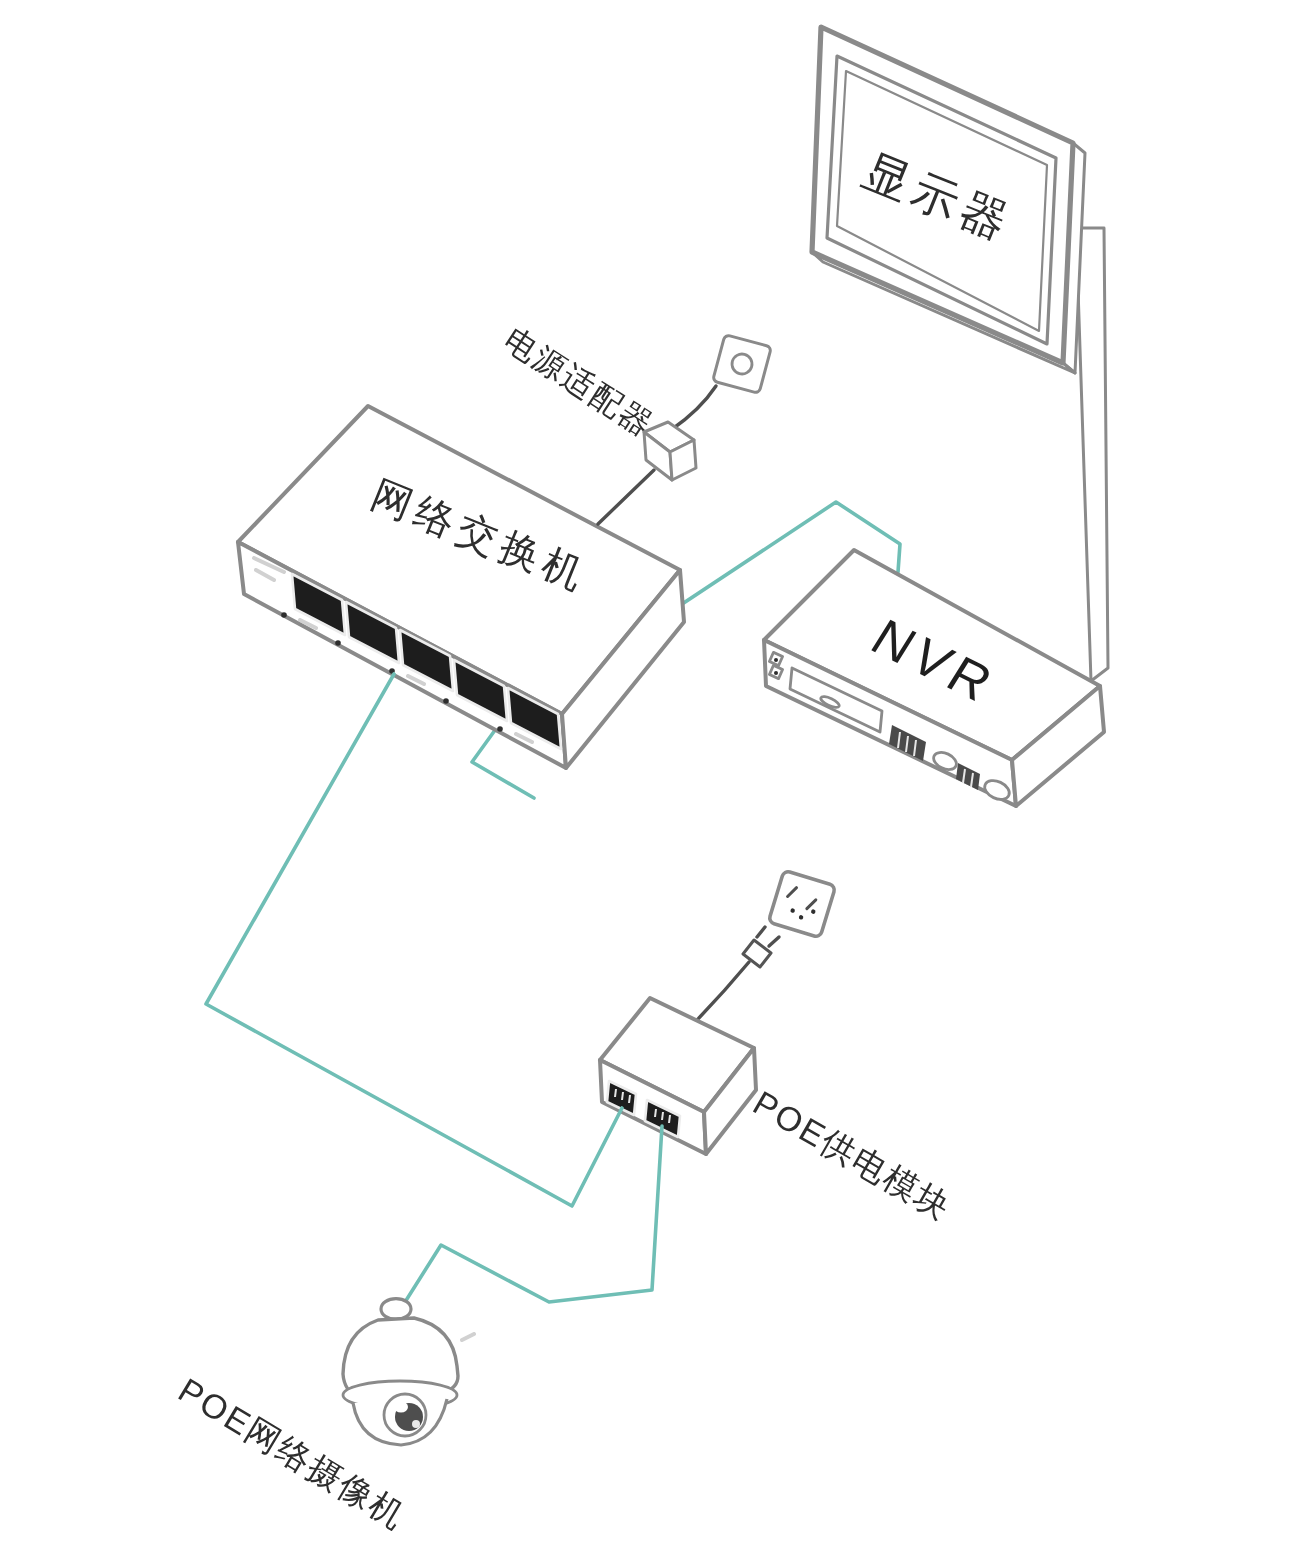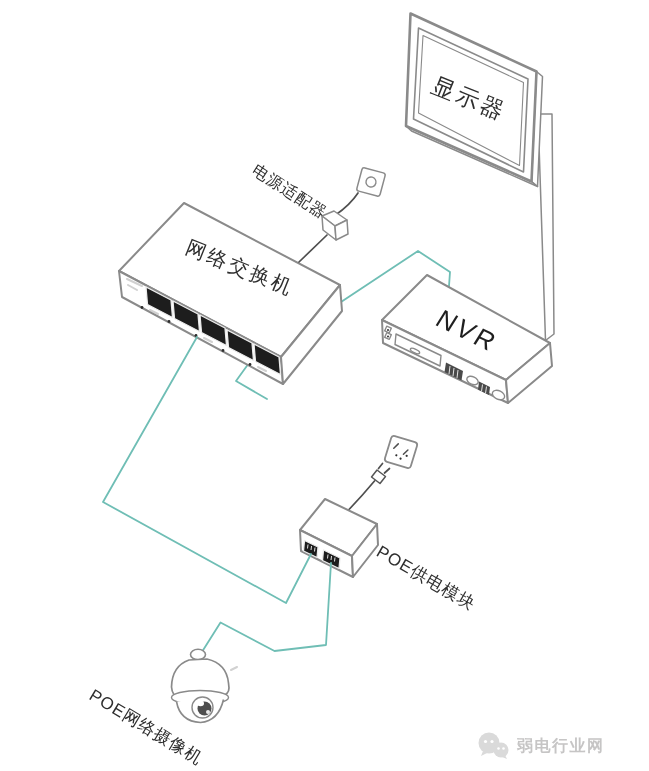--- a/index.html
+++ b/index.html
@@ -173,27 +173,14 @@
     </g>
   </svg>
 
   <div class="lbl lbl-monitor">显示器</div>
   <div class="lbl lbl-adapter">电源适配器</div>
   <div class="lbl lbl-switch">网络交换机</div>
   <div class="lbl lbl-nvr">NVR</div>
   <div class="lbl lbl-poe">POE供电模块</div>
   <div class="lbl lbl-camera">POE网络摄像机</div>
 
-  <div class="watermark">
-    <svg width="34" height="30" viewBox="0 0 34 30">
-      <circle cx="12" cy="12" r="10.5" fill="#dadada"></circle>
-      <path d="M6,20 L4,25 L10,22 Z" fill="#dadada"></path>
-      <circle cx="24" cy="19" r="7.5" fill="#dadada"></circle>
-      <path d="M28,24 L30,28 L25,26 Z" fill="#dadada"></path>
-      <circle cx="8.5" cy="10.5" r="1.6" fill="#ffffff"></circle>
-      <circle cx="15" cy="10.5" r="1.6" fill="#ffffff"></circle>
-      <circle cx="21.5" cy="17.5" r="1.3" fill="#ffffff"></circle>
-      <circle cx="26.5" cy="17.5" r="1.3" fill="#ffffff"></circle>
-    </svg>
-    <span class="wm-text">弱电行业网</span>
-  </div>
 
 </div>
 
 </body></html>

